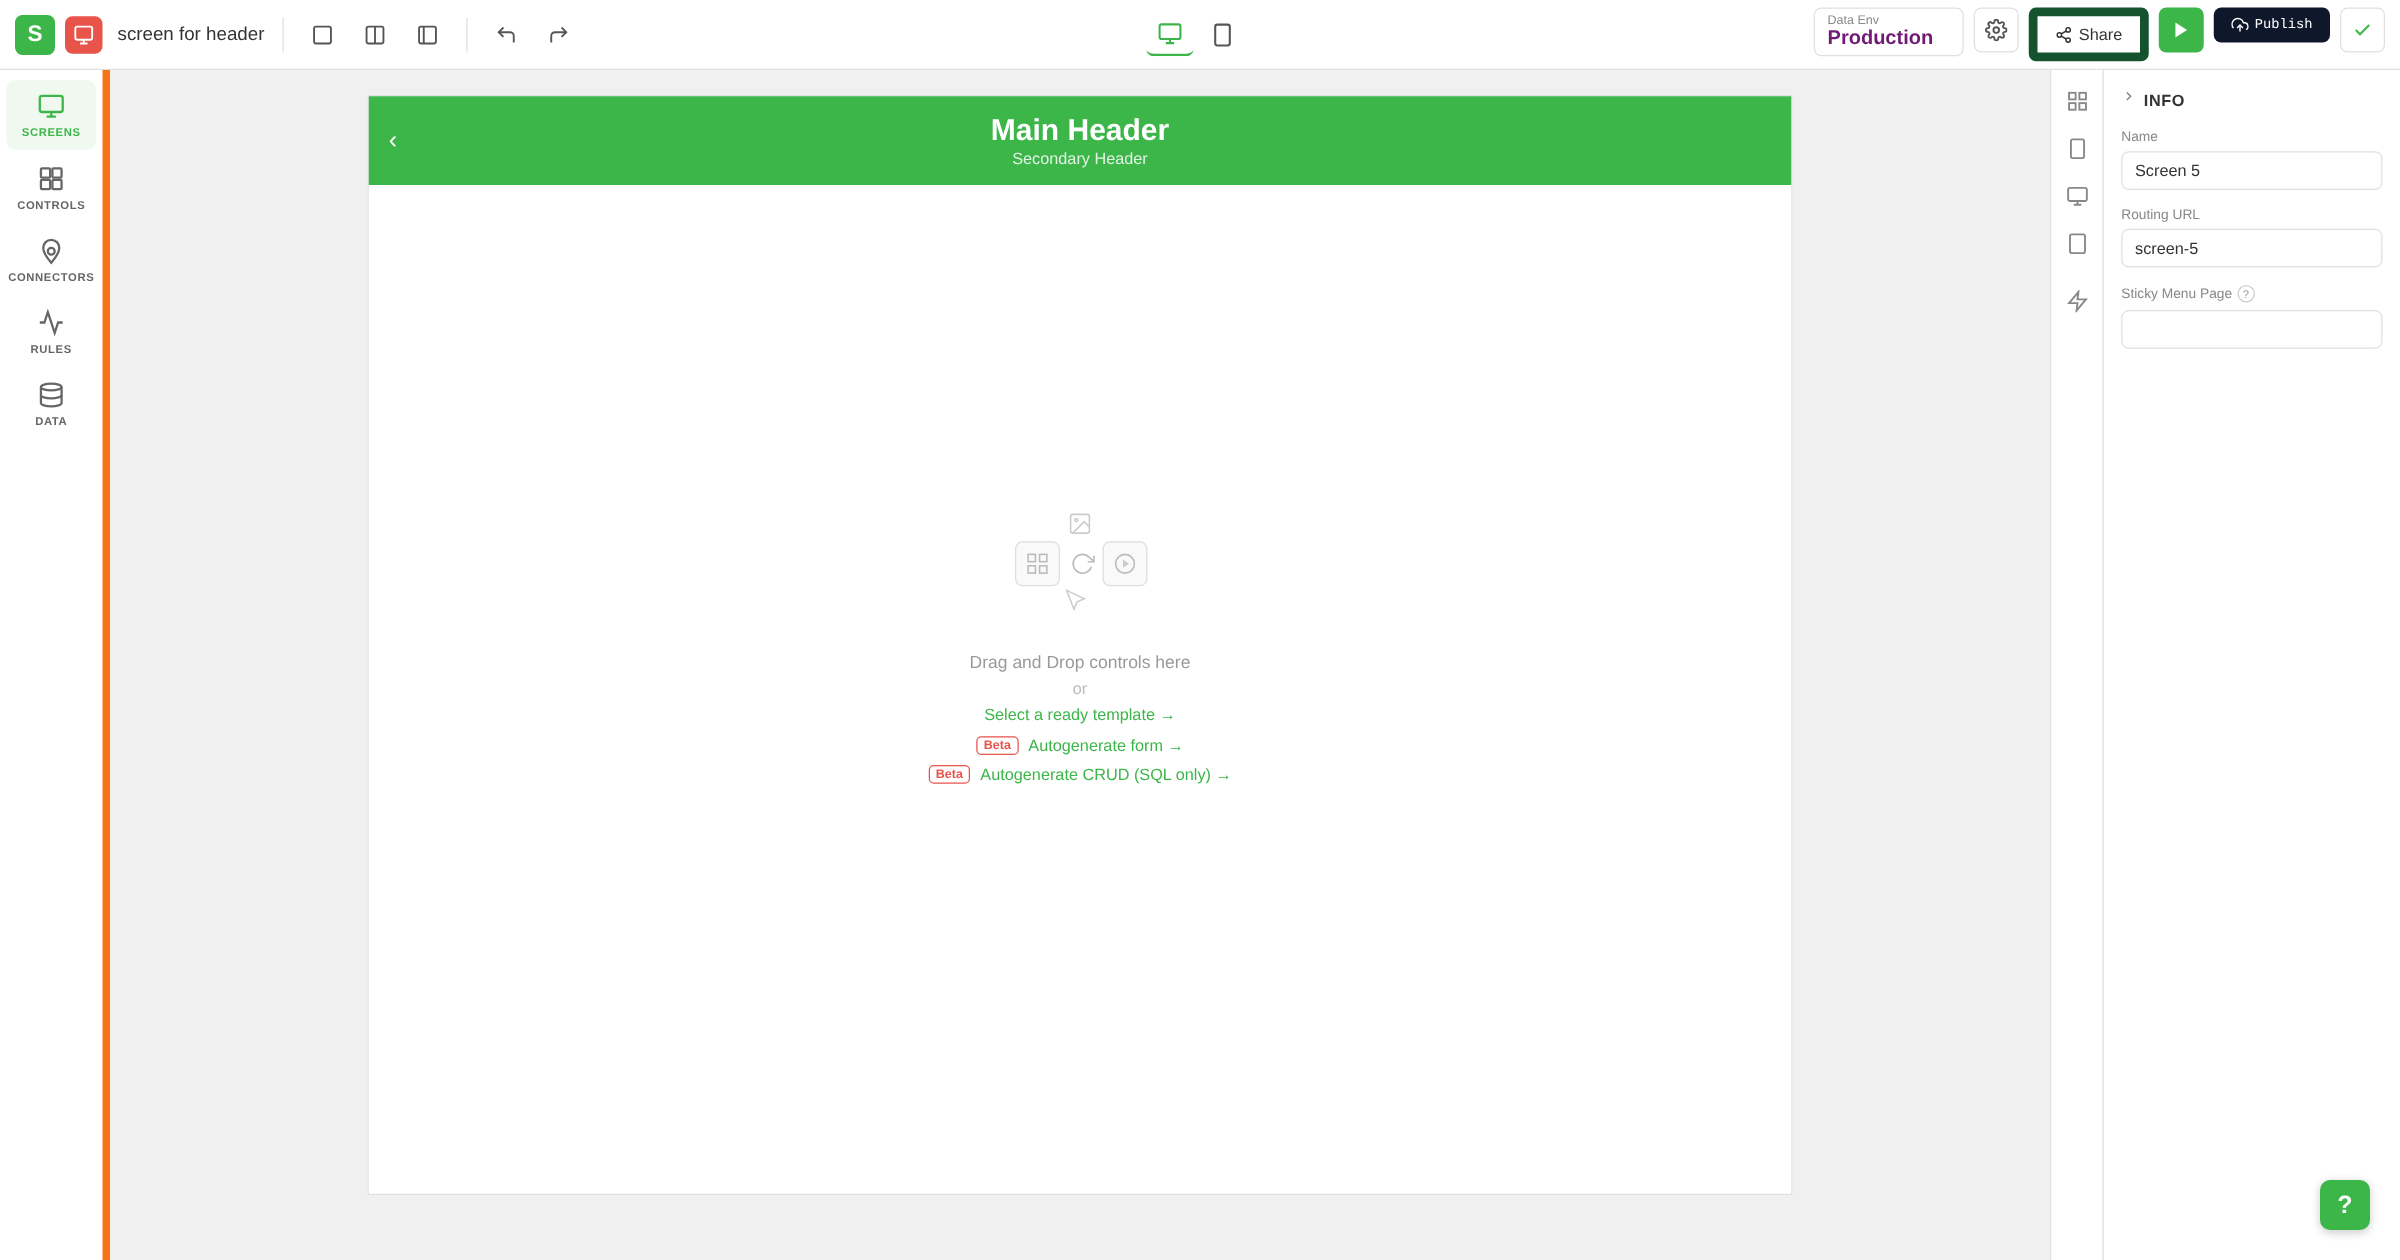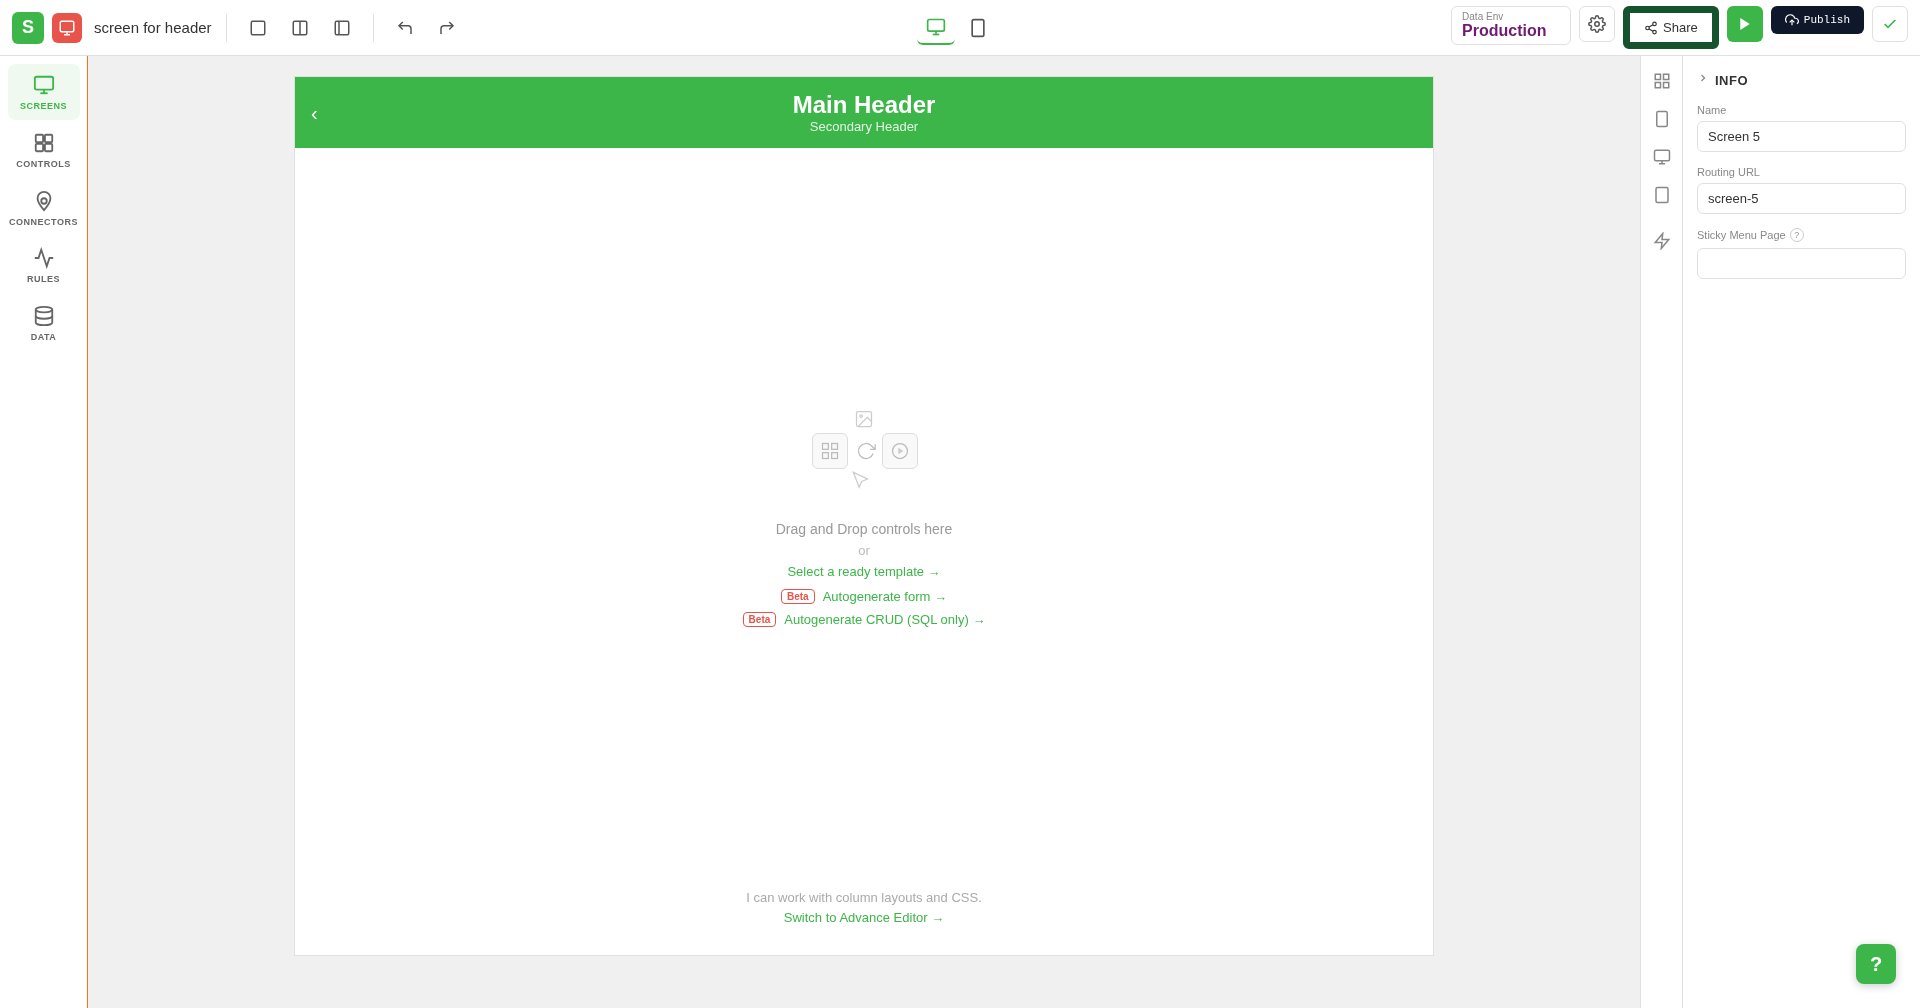--- a/index.html
+++ b/index.html
@@ -150,21 +150,21 @@
     .main-area {
       display: flex;
       flex: 1;
       overflow: hidden;
     }
 
     
     .left-sidebar {
       width: 88px;
       background: #ffffff;
-      border-right: 1px solid #f97316;
+      border-right: 6px solid #f97316;
       display: flex;
       flex-direction: column;
       align-items: center;
       padding-top: 8px;
       flex-shrink: 0;
       gap: 2px;
     }
     .sidebar-item {
       width: 72px;
       padding: 10px 6px 8px;
@@ -649,24 +649,20 @@
           <div class="beta-row">
             <span class="beta-badge">Beta</span>
             <a class="action-link">Autogenerate form →</a>
           </div>
 
           <div class="beta-row">
             <span class="beta-badge">Beta</span>
             <a class="action-link">Autogenerate CRUD (SQL only) →</a>
           </div>
 
-          <div class="bottom-info">
-            <span class="info-text">I can work with column layouts and CSS.</span>
-            <a class="advance-link">Switch to Advance Editor →</a>
-          </div>
         </div>
       </div>
     </div>
   </div>
 
   <div class="right-sidebar">
 
     <div class="right-sidebar-inner">
       <div class="rs-icon-strip">
         <button class="rs-icon-strip-btn">

